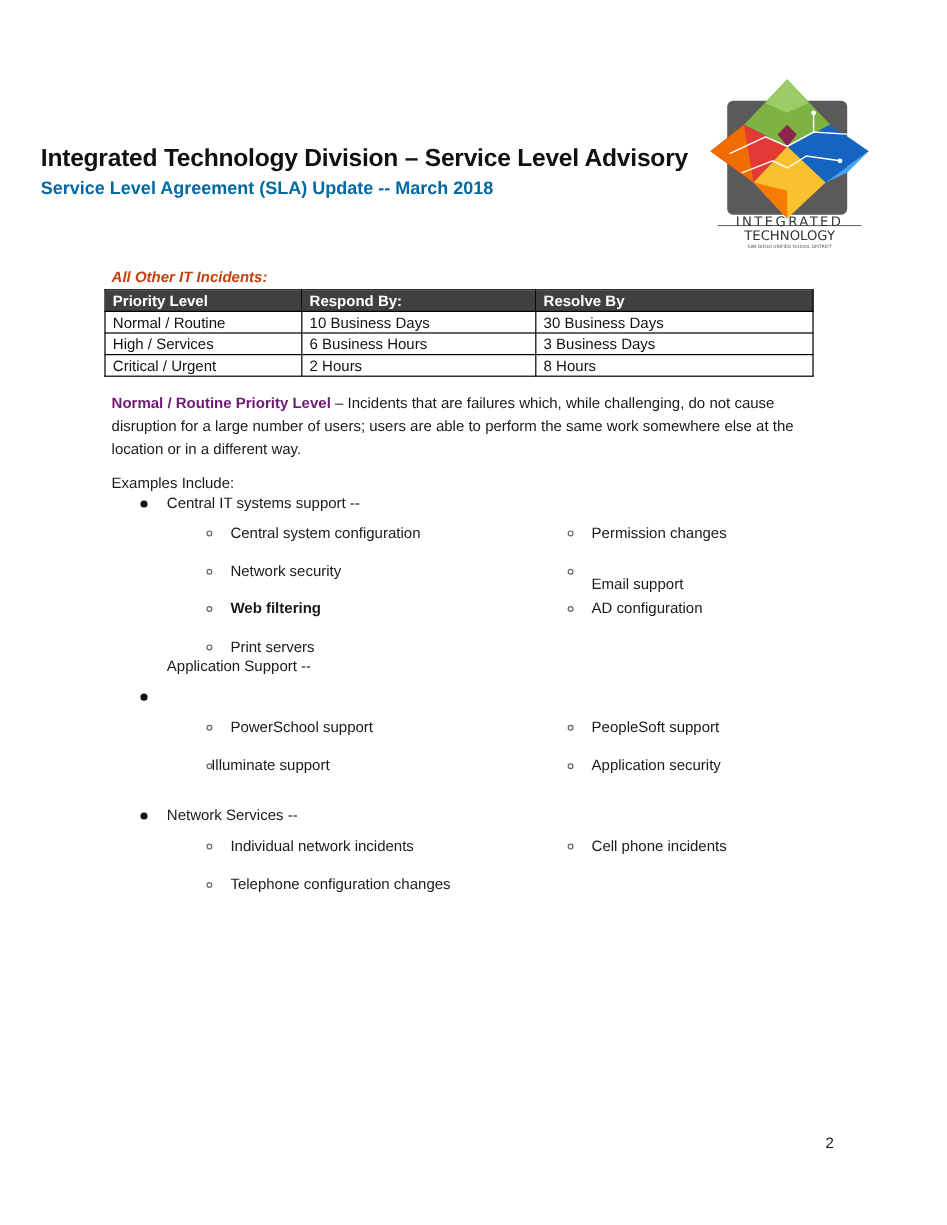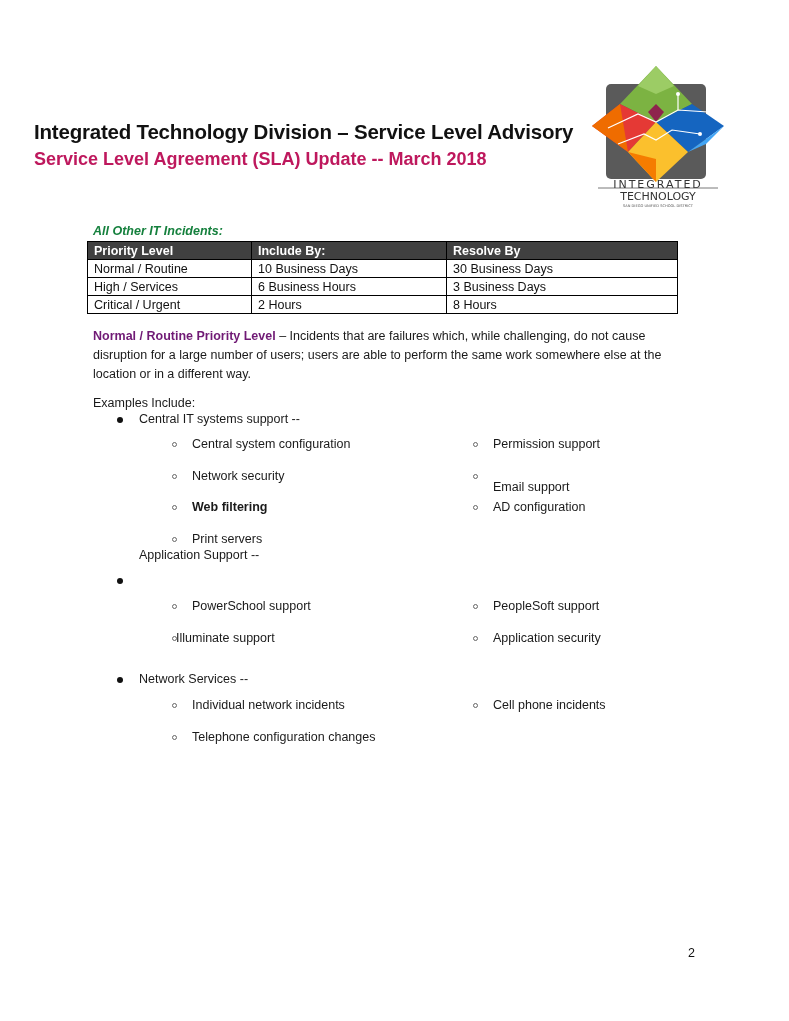--- a/index.html
+++ b/index.html
@@ -1,20 +1,20 @@
 <!DOCTYPE html>
 <html><head>
 <meta charset="utf-8">
 <style>
   html, body { margin:0; padding:0; background:#ffffff; }
   body { width:789px; height:1021px; position:relative; overflow:hidden; font-family:"Liberation Sans", sans-serif; color:#1a1a1a; }
   .title { position:absolute; left:34px; top:120px; font-size:20.5px; font-weight:bold; letter-spacing:-0.2px; color:#111; white-space:nowrap; }
-  .subtitle { position:absolute; left:34px; top:149px; font-size:18px; font-weight:bold; color:#be185d; white-space:nowrap; }
+  .subtitle { position:absolute; left:34px; top:149px; font-size:15px; font-weight:bold; color:#0369a1; white-space:nowrap; }
   .logo { position:absolute; left:588px; top:64px; width:140px; height:148px; }
-  .table-caption { position:absolute; left:93px; top:224px; font-size:12.5px; font-weight:bold; font-style:italic; color:#15803d; }
+  .table-caption { position:absolute; left:93px; top:224px; font-size:12.5px; font-weight:bold; font-style:italic; color:#c2410c; }
   table.sla { position:absolute; left:87px; top:241px; width:591px; border-collapse:collapse; font-size:12.5px; }
   table.sla th { background:#404040; color:#fff; text-align:left; font-weight:bold; padding:0 6px; height:17px; border:1px solid #000; }
   table.sla td { padding:0 6px; height:17px; border:1px solid #000; color:#111; }
   table.sla col.c1 { width:164px; }
   table.sla col.c2 { width:195px; }
   .para { position:absolute; left:93px; top:327px; width:600px; font-size:12.5px; line-height:19px; color:#1a1a1a; }
   .para b { color:#701a75; }
   .text { position:absolute; font-size:12.5px; color:#1a1a1a; white-space:nowrap; }
   .bullet { position:absolute; width:6px; height:6px; border-radius:50%; background:#111; }
   .circ { position:absolute; width:5px; height:5px; border-radius:50%; border:1px solid #666; box-sizing:border-box; }
@@ -54,21 +54,21 @@
 <div class="table-caption">All Other IT Incidents:</div>
 <table class="sla">
   <colgroup>
       <col class="c1">
       <col class="c2">
       <col>
     </colgroup>
   <thead>
     <tr>
       <th>Priority Level</th>
-      <th>Include By:</th>
+      <th>Respond By:</th>
       <th>Resolve By</th>
     </tr>
   </thead>
   <tbody>
     <tr>
       <td>Normal / Routine</td>
       <td>10 Business Days</td>
       <td>30 Business Days</td>
     </tr>
     <tr>
@@ -87,21 +87,21 @@
 <div class="para"><b>Normal / Routine Priority Level</b><span> – Incidents that are failures which, while challenging, do not cause disruption for a large number of users; users are able to perform the same work somewhere else at the location or in a different way.</span></div>
 
 <div class="text" style="left:93px; top:396px;">Examples Include:</div>
 
 <div class="bullet" style="left:117px; top:417px;"></div>
 <div class="text" style="left:139px; top:412px;">Central IT systems support --</div>
 
 <div class="circ" style="left:172px; top:442px;"></div>
 <div class="text" style="left:192px; top:437px;">Central system configuration</div>
 <div class="circ" style="left:473px; top:442px;"></div>
-<div class="text" style="left:493px; top:437px;">Permission support</div>
+<div class="text" style="left:493px; top:437px;">Permission changes</div>
 
 <div class="circ" style="left:172px; top:474px;"></div>
 <div class="text" style="left:192px; top:469px;">Network security</div>
 <div class="circ" style="left:473px; top:474px;"></div>
 <div class="text" style="left:493px; top:480px;">Email support</div>
 
 <div class="circ" style="left:172px; top:505px;"></div>
 <div class="text" style="left:192px; top:500px;font-weight:bold;">Web filtering</div>
 <div class="circ" style="left:473px; top:505px;"></div>
 <div class="text" style="left:493px; top:500px;">AD configuration</div>

